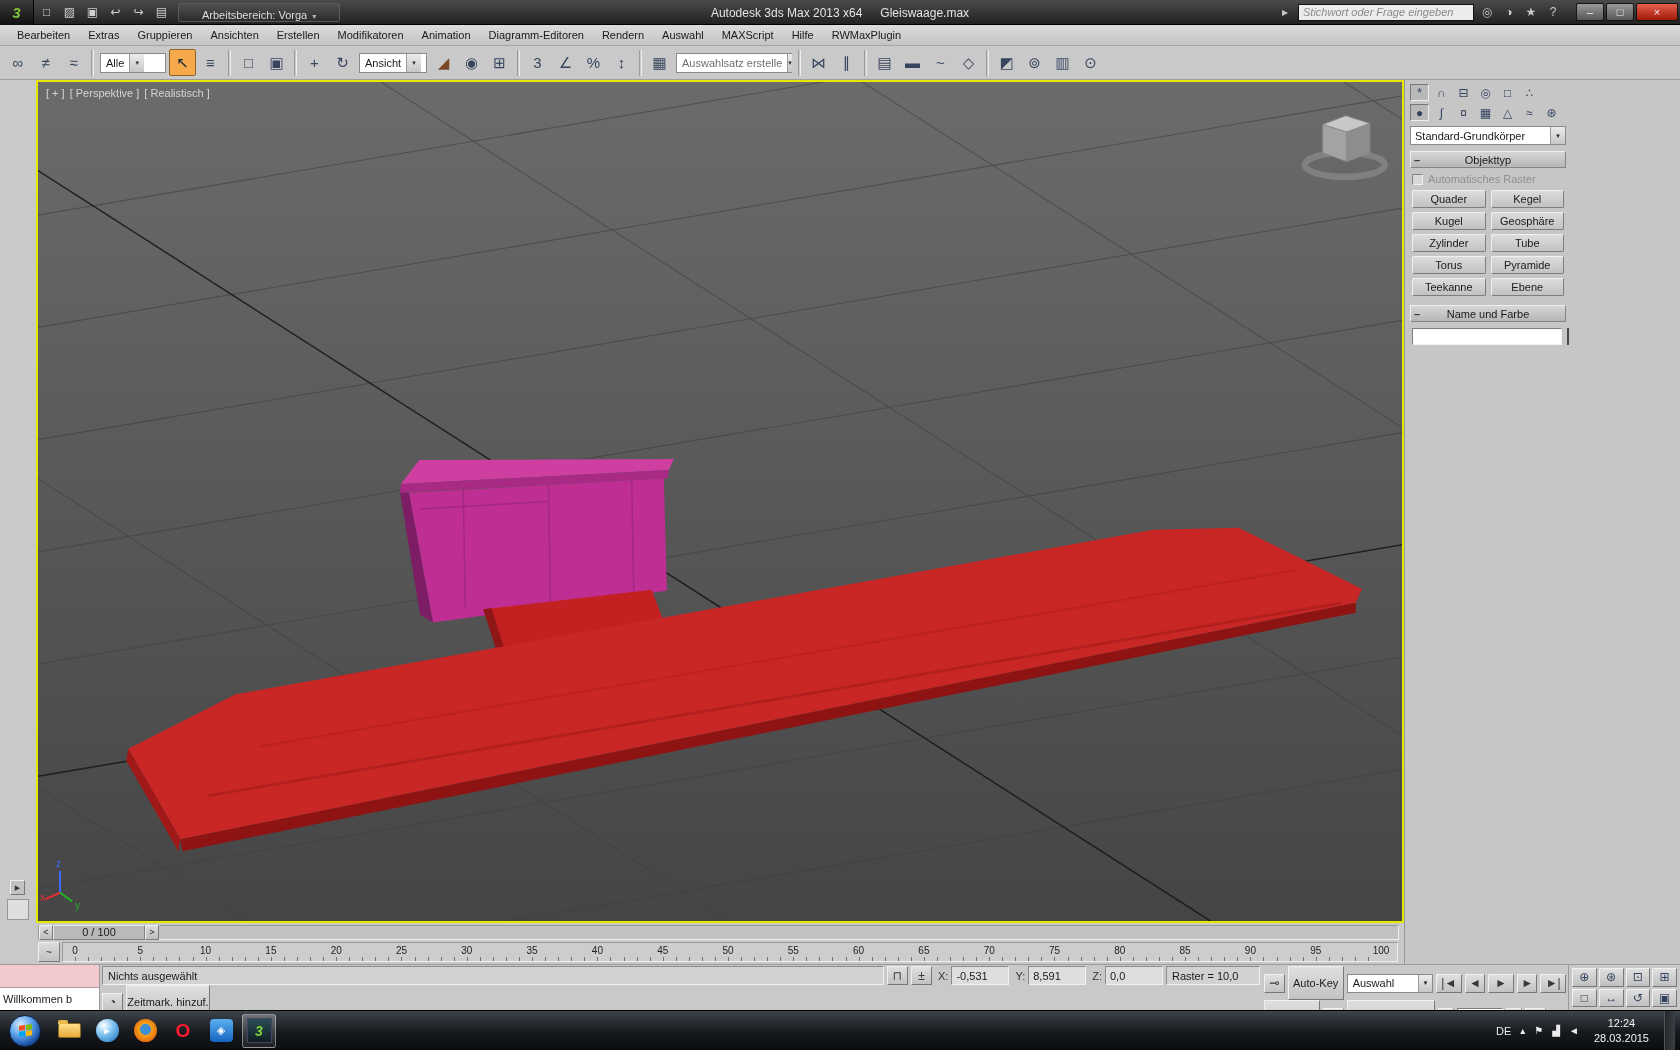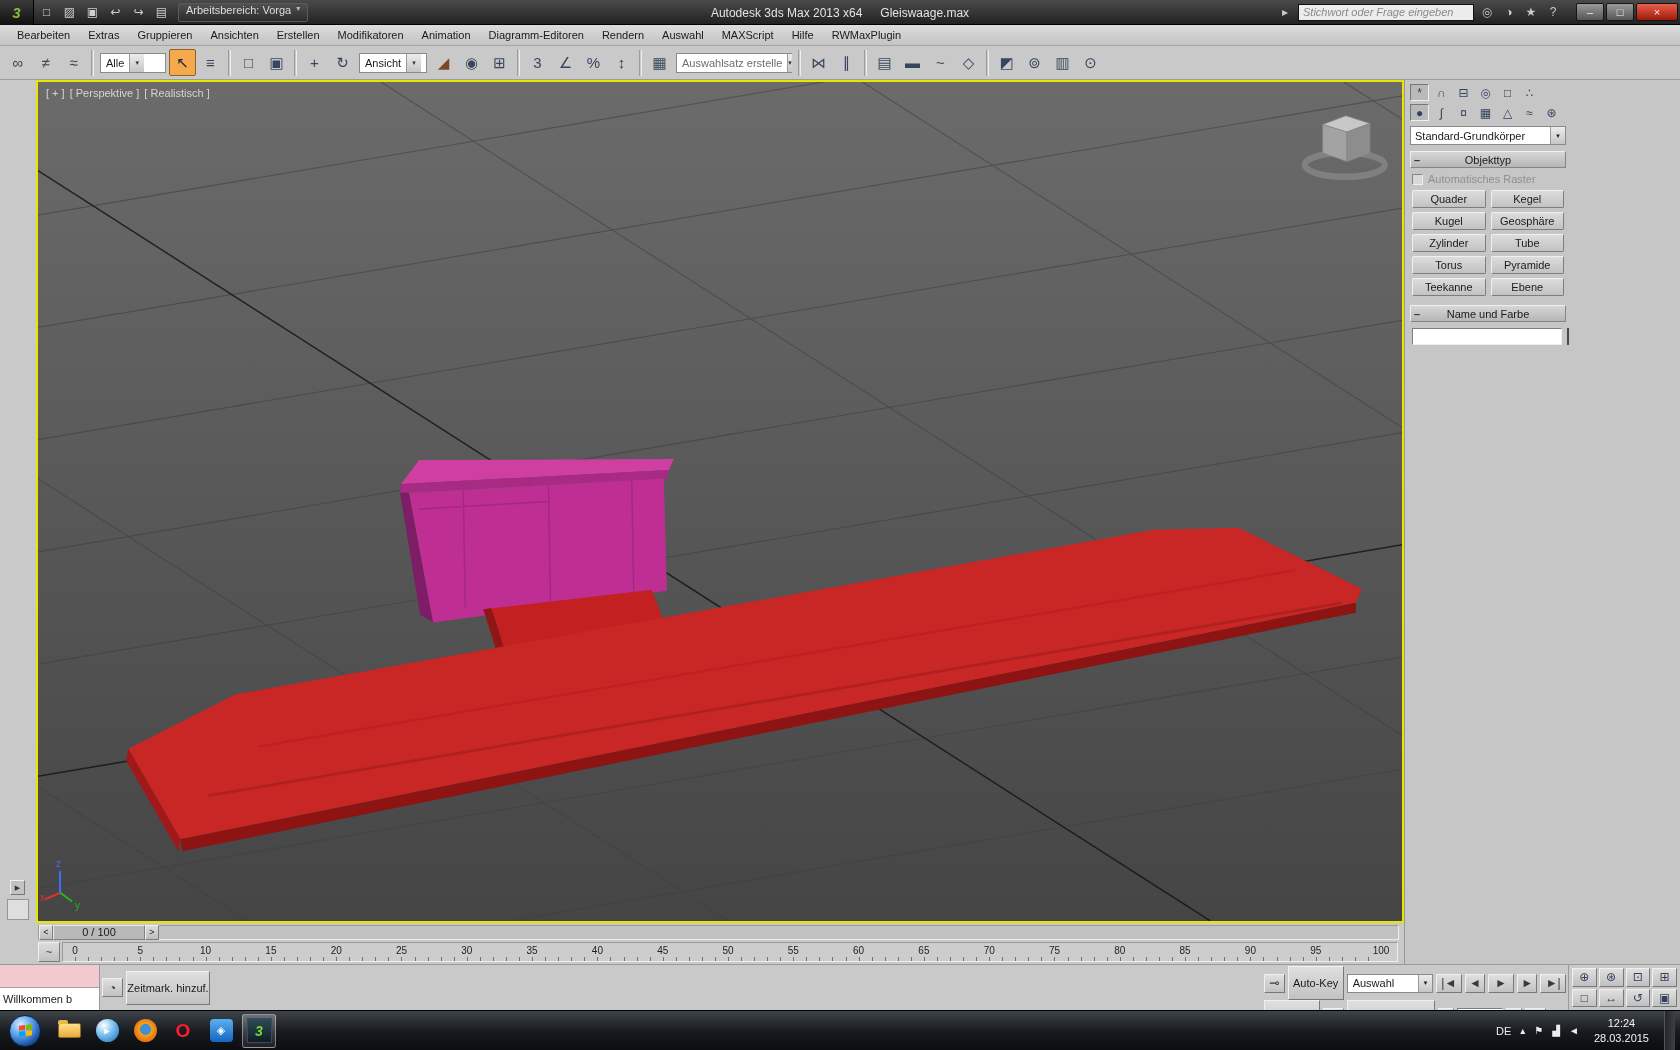--- a/index.html
+++ b/index.html
@@ -5,21 +5,21 @@
 *{box-sizing:border-box;margin:0;padding:0}
 html,body{width:1680px;height:1050px;overflow:hidden}
 body{font-family:"Liberation Sans","DejaVu Sans",sans-serif;font-size:11px;color:#1a1a1a;background:#c9c9c9}
 #app{display:flex;flex-direction:column;width:1680px;height:1050px}
 
 
 .titlebar{height:25px;background:linear-gradient(#4a4a4a,#222);display:flex;align-items:center;gap:2px;color:#d8d8d8;position:relative;border-bottom:1px solid #000}
 .appbtn{width:34px;height:25px;background:linear-gradient(#3a3a3a,#101010);display:flex;align-items:center;justify-content:center;border-right:1px solid #000}
 .applogo{color:#7fc13c;font-weight:bold;font-style:italic;font-size:15px}
 .qabtn{width:21px;height:19px;display:flex;align-items:center;justify-content:center;color:#cfcfcf;font-size:12px;border-radius:2px}
-.workspace{height:19px;display:flex;align-items:flex-start;gap:5px;padding:0 7px;margin-left:4px;border:1px solid #5a5a5a;border-radius:2px;background:linear-gradient(#505050,#2c2c2c);color:#ddd}
+.workspace{height:19px;display:flex;align-items:flex-end;gap:5px;padding:0 23px;margin-left:4px;border:1px solid #5a5a5a;border-radius:2px;background:linear-gradient(#505050,#2c2c2c);color:#ddd}
 .dd{font-size:8px;color:#bbb}
 .title-center{position:absolute;left:0;right:0;top:0;height:25px;display:flex;align-items:center;justify-content:center;gap:18px;pointer-events:none;color:#e4e4e4;font-size:12px}
 .search-zone{margin-left:auto;display:flex;align-items:center;gap:4px;padding-right:2px}
 .search-input{width:176px;height:17px;background:#ececec;border:1px solid #111;font-size:11px;padding:0 4px;color:#222}
 .search-input::placeholder{font-style:italic;color:#8a8a8a}
 .tb-ico{width:18px;text-align:center;color:#c9c9c9;font-size:12px}
 .winbtns{display:flex;margin-left:8px}
 .winbtn{width:28px;height:18px;margin-left:2px;display:flex;align-items:center;justify-content:center;border:1px solid #151515;border-radius:2px;background:linear-gradient(#9a9a9a,#565656);color:#f2f2f2;font-size:11px}
 .winbtn.close{width:42px;background:linear-gradient(#e8604e,#a01a08)}
 
@@ -405,20 +405,32 @@
     </div>
   </div>
 
   <div class="statusbar">
     <div class="listener">
       <div class="l-macro"></div>
       <div class="l-script">Willkommen b</div>
     </div>
     <div class="status-center">
       <div class="sb-row">
+        <span class="sfield grow">Nichts ausgewählt</span>
+        <span class="sbtn ico">⊓</span>
+        <span class="sbtn ico">±</span>
+        <span class="xyz">X:</span>
+        <span class="vfield">-0,531</span>
+        <span class="xyz">Y:</span>
+        <span class="vfield">8,591</span>
+        <span class="xyz">Z:</span>
+        <span class="vfield">0,0</span>
+        <span class="sfield" style="width:94px">Raster = 10,0</span>
+      </div>
+      <div class="sb-row">
         <span class="sbtn ico">◔</span>
         <span class="sbtn" style="width:84px">Zeitmark. hinzuf.</span>
       </div>
     </div>
     <div class="status-right">
       <div class="sb-row">
         <span class="sbtn ico">⊸</span>
         <span class="sbtn" style="width:56px">Auto-Key</span>
         <div class="sdrop" style="width:88px">
           <span class="txt" style="flex:1">Auswahl</span>

